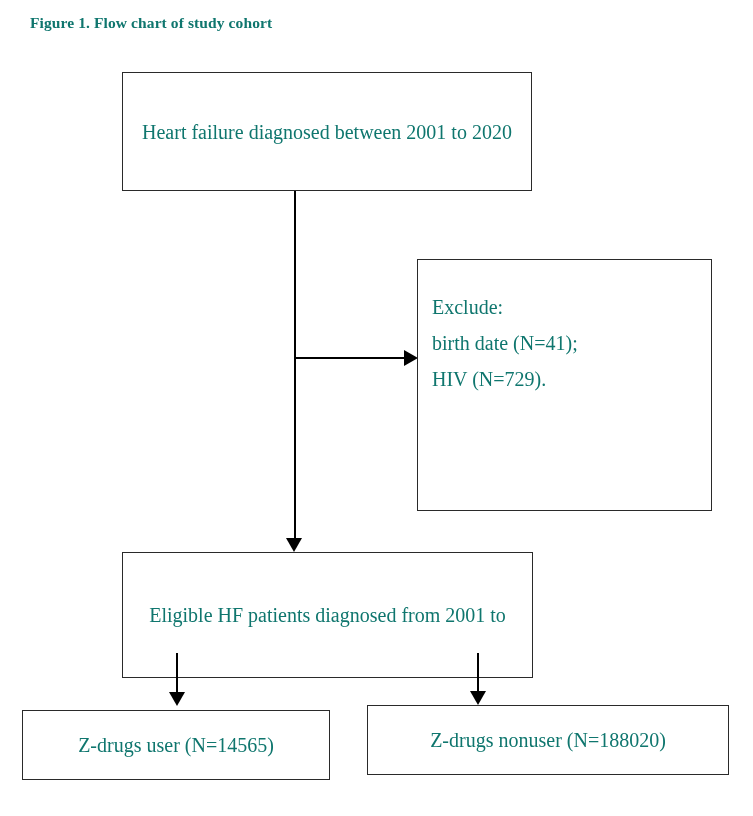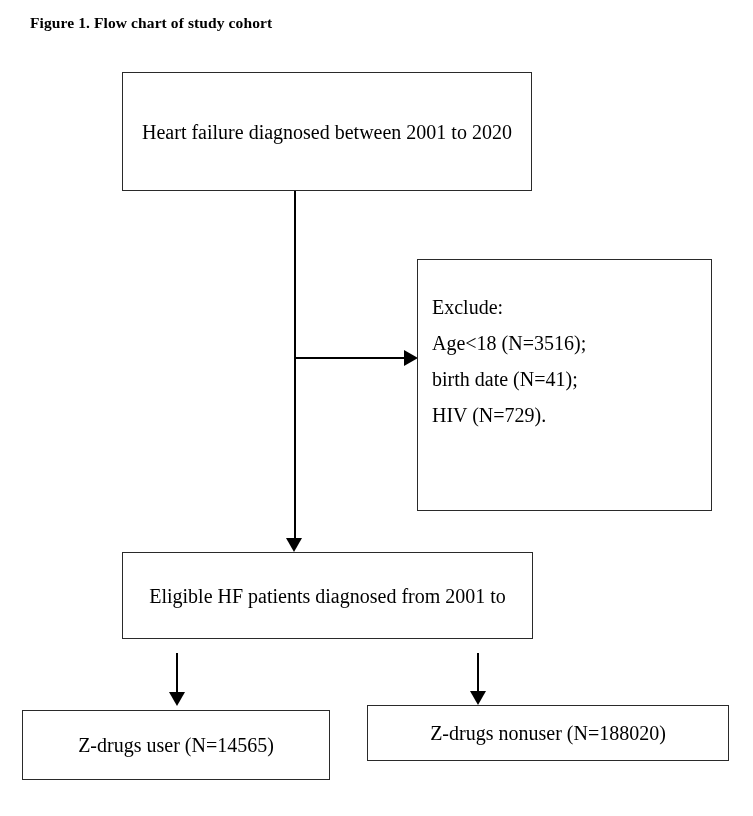--- a/index.html
+++ b/index.html
@@ -6,21 +6,21 @@
     margin: 0;
     padding: 0;
     background: #ffffff;
   }
   .page {
     position: relative;
     width: 753px;
     height: 816px;
     background: #ffffff;
     font-family: "Liberation Serif", "DejaVu Serif", serif;
-    color: #000000;
+    color: #0f766e;
     overflow: hidden;
   }
   .figure-title {
     position: absolute;
     left: 30px;
     top: 14px;
     font-size: 15.5px;
     font-weight: bold;
     letter-spacing: 0.1px;
     white-space: nowrap;
@@ -35,23 +35,23 @@
   .box.centered {
     display: flex;
     flex-direction: column;
     align-items: center;
     justify-content: center;
     text-align: center;
   }
   .box-top    { left: 122px; top: 72px;  width: 410px; height: 119px; line-height: 38px; gap: 9px; }
   .box-exclude{ left: 417px; top: 259px; width: 295px; height: 252px; line-height: 36px;
                 padding: 29px 8px 0 14px; text-align: left; }
-  .box-eligible{ left: 122px; top: 552px; width: 411px; height: 87px; line-height: 38px; }
+  .box-eligible{ left: 122px; top: 552px; width: 411px; height: 126px; line-height: 38px; }
   .box-user   { left: 22px;  top: 710px; width: 308px; height: 70px; }
-  .box-nonuser{ left: 367px; top: 705px; width: 362px; height: 56px; }
+  .box-nonuser{ left: 367px; top: 705px; width: 362px; height: 70px; }
 
   .connector {
     position: absolute;
     background: #000000;
   }
   .v-line { width: 2px; }
   .h-line { height: 2px; }
 
   .arrowhead {
     position: absolute;
@@ -81,21 +81,20 @@
   </div>
 
   <div class="connector v-line" style="left:293.5px; top:191px; height:348px;"></div>
   <div class="arrowhead arrow-down" style="left:286px; top:538px;"></div>
 
   <div class="connector h-line" style="left:294px; top:357px; width:110px;"></div>
   <div class="arrowhead arrow-right" style="left:404px; top:349.5px;"></div>
 
   <div class="box box-exclude">
     <div>Exclude:</div>
-    <div>Age&lt;18 (N=3516);</div>
     <div>birth date (N=41);</div>
     <div>HIV (N=729).</div>
   </div>
 
   <div class="box centered box-eligible">
     <div>Eligible HF patients diagnosed from 2001 to</div>
   </div>
 
   <div class="connector v-line" style="left:176px; top:653px; height:39px;"></div>
   <div class="arrowhead arrow-down" style="left:168.5px; top:692px;"></div>

